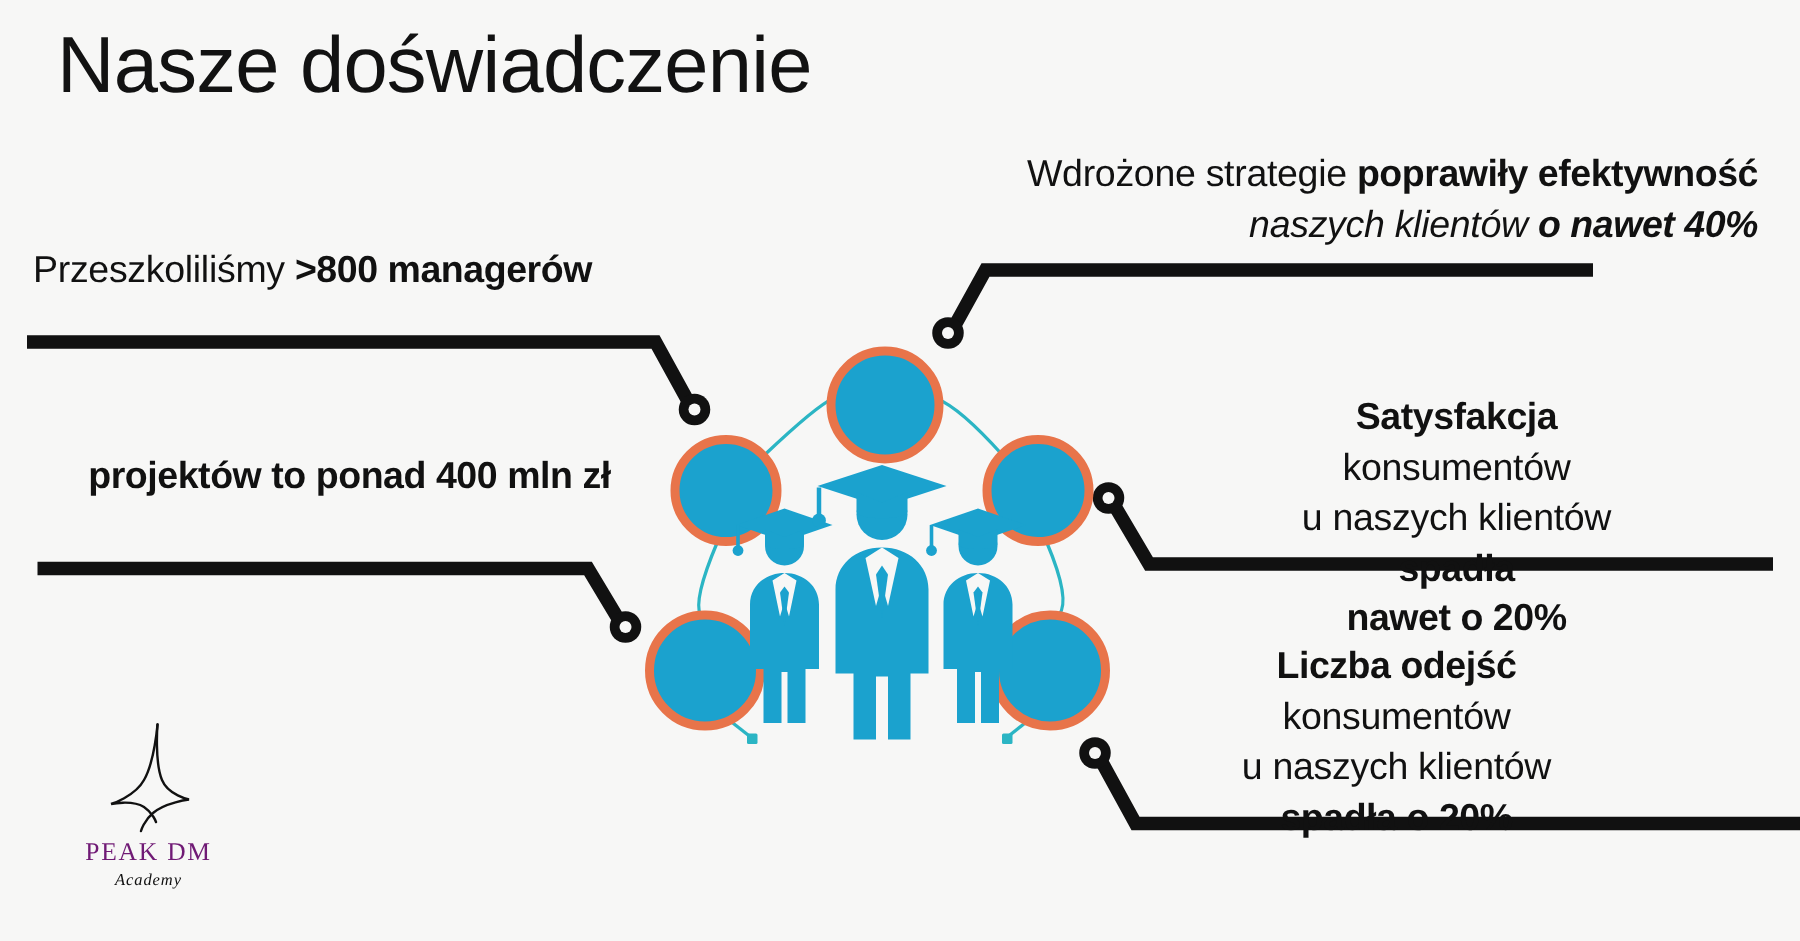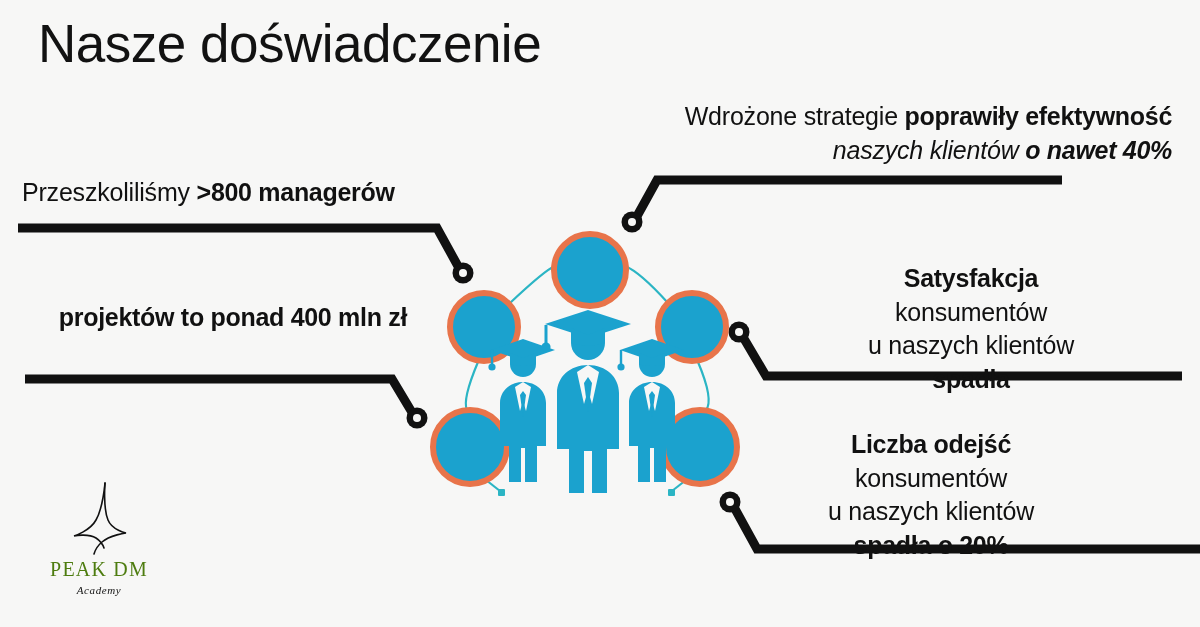--- a/index.html
+++ b/index.html
@@ -44,44 +44,44 @@
   .stat-text {
     position: absolute;
     color: #111111;
     font-size: 25px;
     line-height: 1.34;
     font-weight: 400;
     letter-spacing: -0.2px;
   }
   .stat-text b { font-weight: 700; letter-spacing: -0.3px; }
 
-  #stat-trained      { left: 22px;  top: 176px; width: 470px; text-align: left; }
+  #stat-trained      { left: 22px;  top: 164px; width: 470px; text-align: left; }
   #stat-value        { left: 18px;  top: 301px; width: 430px; text-align: center; }
   #stat-strategies   { left: 560px; top: 100px; width: 612px; text-align: right; }
   #stat-satisfaction { left: 762px; top: 262px; width: 418px; text-align: center; }
   #stat-churn        { left: 722px; top: 428px; width: 418px; text-align: center; }
 
   #stat-strategies .line-2 { display: block; font-style: italic; }
   #stat-value .line-1, #stat-value .line-2 { display: block; }
   #stat-satisfaction span, #stat-churn span { display: block; }
 
   
   #logo {
     position: absolute;
     left: 33px;
     top: 478px;
     width: 132px;
     text-align: center;
   }
   #logo-mark { display: block; margin: 0 auto; }
   #logo-name {
     font-family: "Liberation Serif", serif;
-    font-size: 20px;
+    font-size: 17px;
     letter-spacing: 1.2px;
-    color: #4d7c0f;
+    color: #701a75;
     margin-top: 2px;
   }
   #logo-sub {
     font-family: "Liberation Serif", serif;
     font-style: italic;
     font-size: 11px;
     letter-spacing: 0.6px;
     color: #111;
     margin-top: 3px;
     text-align: center;
@@ -216,20 +216,21 @@
   </div>
 
   <div class="stat-text" id="stat-strategies">
     <span class="line-1"><span>Wdrożone strategie </span><b>poprawiły efektywność</b></span>
     <span class="line-2"><span>naszych klientów </span><b>o nawet 40%</b></span>
   </div>
 
   <div class="stat-text" id="stat-satisfaction">
     <span><b>Satysfakcja</b><span> konsumentów</span></span>
     <span><span>u naszych klientów </span><b>spadła</b></span>
+    <span><b>nawet o 20%</b></span>
   </div>
 
   <div class="stat-text" id="stat-churn">
     <span><b>Liczba odejść</b><span> konsumentów</span></span>
     <span>u naszych klientów</span>
     <span><b>spadła o 20%</b></span>
   </div>
 
   <div id="logo">
     <svg id="logo-mark" width="78" height="78" viewBox="0 0 78 78" xmlns="http://www.w3.org/2000/svg">

